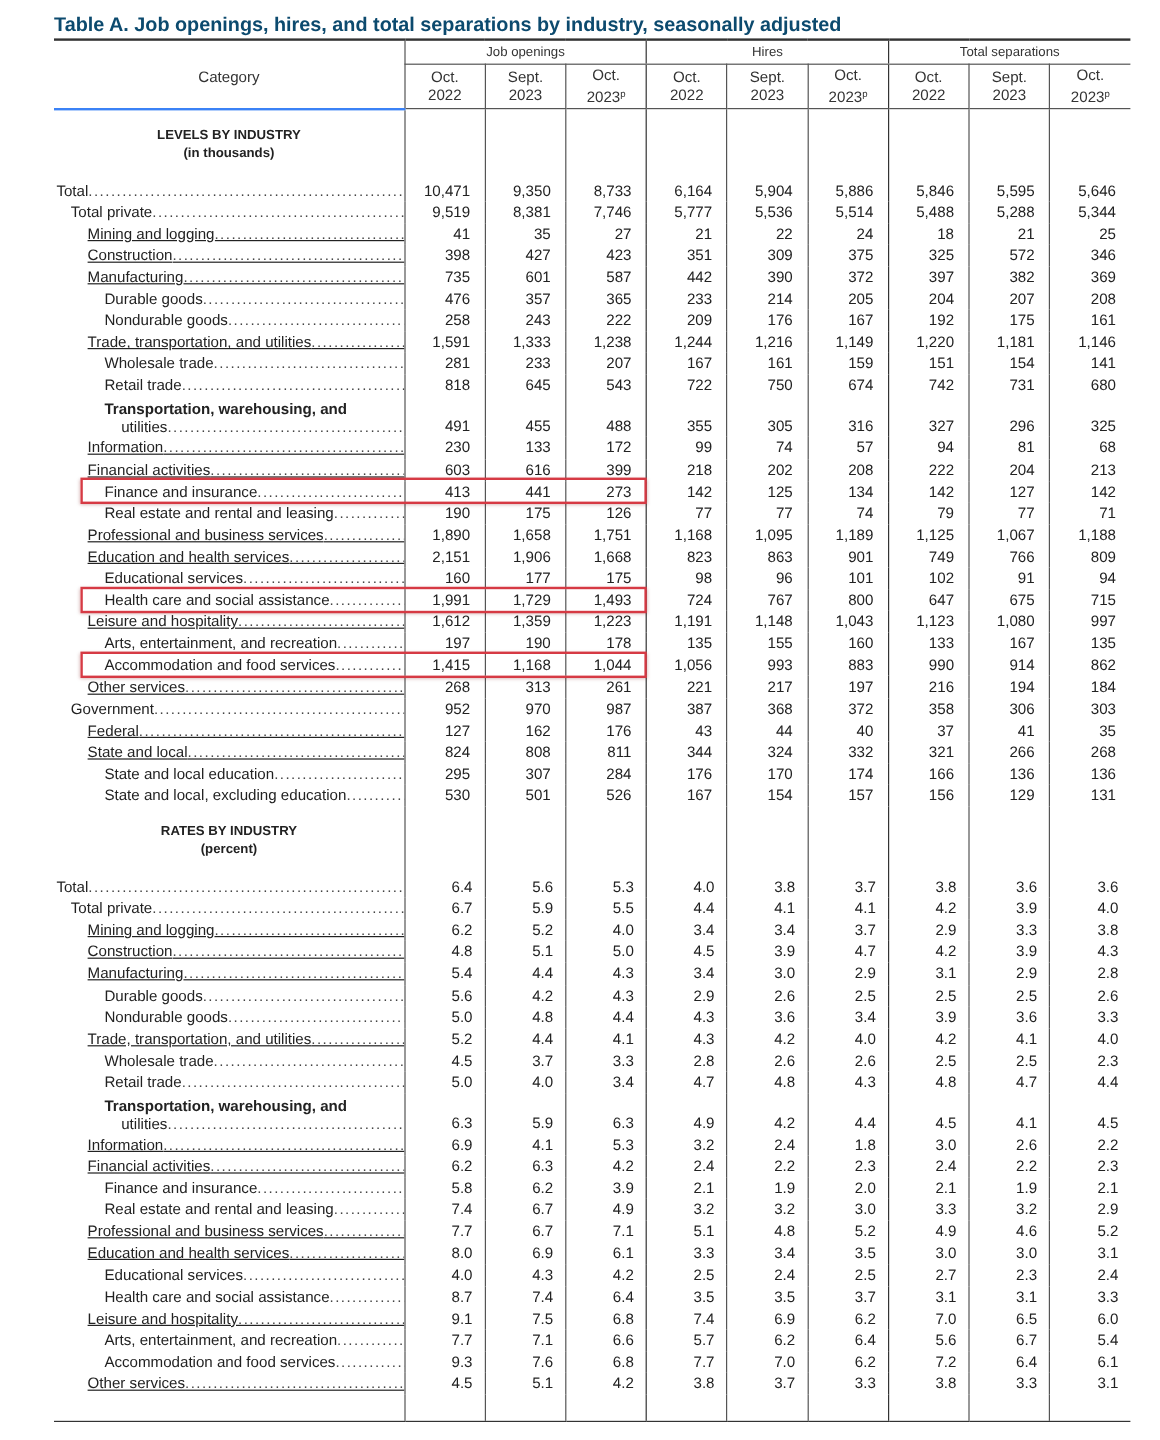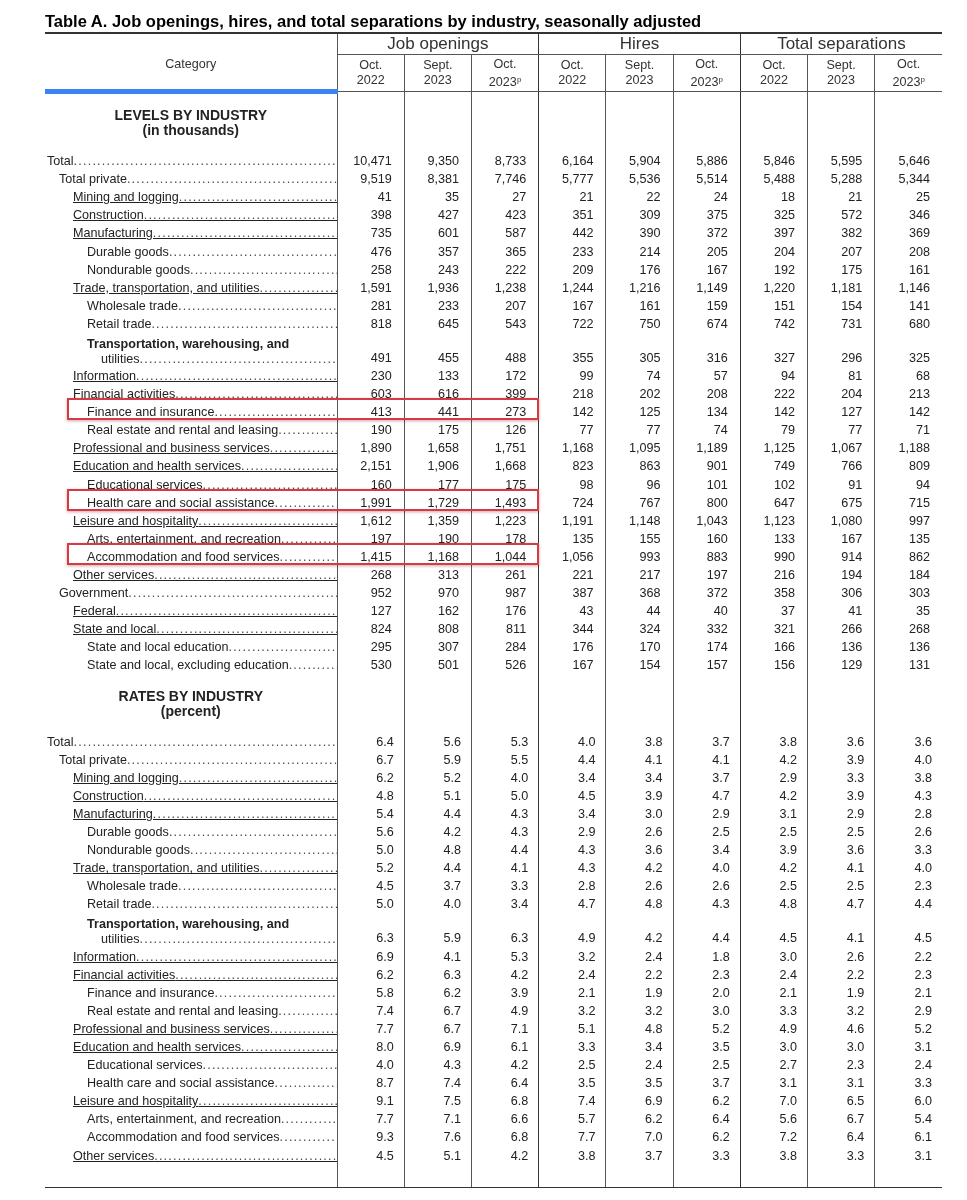--- a/index.html
+++ b/index.html
@@ -1,45 +1,45 @@
 <!DOCTYPE html>
 <html><head>
 <meta charset="utf-8">
 <style>
   html, body { margin: 0; padding: 0; background: #ffffff; }
   body { width: 967px; height: 1200px; position: relative; overflow: hidden;
          font-family: "Liberation Sans", sans-serif; color: #222; }
-  #title { position: absolute; left: 45px; top: 12px; font-weight: bold; font-size: 16.5px; color: #000000; white-space: nowrap; }
+  #title { position: absolute; left: 45px; top: 12px; font-weight: bold; font-size: 16.5px; color: #0c4a6e; white-space: nowrap; }
   #wrap { position: absolute; left: 45px; top: 32px; width: 897px; }
   table { border-collapse: collapse; width: 897px; table-layout: fixed; font-size: 12.6px; }
   col.cat { width: 292px; }
   col.num { width: 67.2px; }
   thead tr.top th { border-top: 2px solid #333; }
   th { font-weight: normal; color: #333; padding: 0; }
-  th.grp { height: 19px; border-bottom: 1px solid #555; font-size: 17px; }
+  th.grp { height: 19px; border-bottom: 1px solid #555; font-size: 11px; }
   th.cat-h { vertical-align: top; padding-top: 23px; font-size: 12.6px; }
   th.per { height: 36px; line-height: 15px; font-size: 12.6px; border-bottom: 1px solid #555; }
-  thead tr.top th.cat-h { border-bottom: 5px solid #3b82f6; }
+  thead tr.top th.cat-h { border-bottom: 2px solid #3b82f6; }
   .vl { border-left: 1px solid #555; }
   .vlt { border-left: 1px solid #333; }
   sup { font-size: 8px; vertical-align: 4px; }
   td { padding: 0; height: 18.1px; line-height: 18px; white-space: nowrap; }
   td.num { text-align: right; padding-right: 12px; }
   td.rate { text-align: right; padding-right: 10px; }
   td.lbl { overflow: hidden; position: relative; margin-top: 16px; }
   .lbl-inner { display: flex; }
   .lbl-text { flex: 0 0 auto; }
   .dots { flex: 1 1 auto; overflow: hidden; color: #444; letter-spacing: 1.2px; }
   .dots::after { content: "................................................................................................................"; }
   .i0 { padding-left: 2px; }
   .i1 { padding-left: 14px; }
   .i2 { padding-left: 28px; text-decoration: underline; }
   .i3 { padding-left: 42px; }
   tr.section td { height: auto; }
-  .section-title { text-align: center; font-weight: bold; line-height: 15px; padding: 14px 0 14px 0; font-size: 14px; color: #222; }
+  .section-title { text-align: center; font-weight: bold; line-height: 15px; padding: 14px 0 14px 0; font-size: 11px; color: #222; }
   tr.twoline td.lbl { height: 34px; line-height: 15px; vertical-align: bottom; }
   tr.twoline td.num, tr.twoline td.rate { vertical-align: bottom; line-height: 18px; }
   .wrap-first { display: block; font-weight: bold; }
   tr.endrule td { border-bottom: 1px solid #333; height: 22px; }
   .hl { position: absolute; border: 2px solid #d63a44; box-shadow: 0 1px 3px rgba(120,0,0,0.35); pointer-events: none; }
   #footnote { position: absolute; left: 45px; top: 1220px; font-size: 12.6px; color: #333; }
 </style>
 </head>
 <body>
 
@@ -216,21 +216,21 @@
           <td class="num vl">161</td>
         </tr>
         <tr>
           <td class="lbl i2">
             <div class="lbl-inner">
               <span class="lbl-text">Trade, transportation, and utilities</span>
               <span class="dots"></span>
             </div>
           </td>
           <td class="num vl">1,591</td>
-          <td class="num vl">1,936</td>
+          <td class="num vl">1,333</td>
           <td class="num vl">1,238</td>
           <td class="num vlt">1,244</td>
           <td class="num vl">1,216</td>
           <td class="num vl">1,149</td>
           <td class="num vlt">1,220</td>
           <td class="num vl">1,181</td>
           <td class="num vl">1,146</td>
         </tr>
         <tr>
           <td class="lbl i3">

